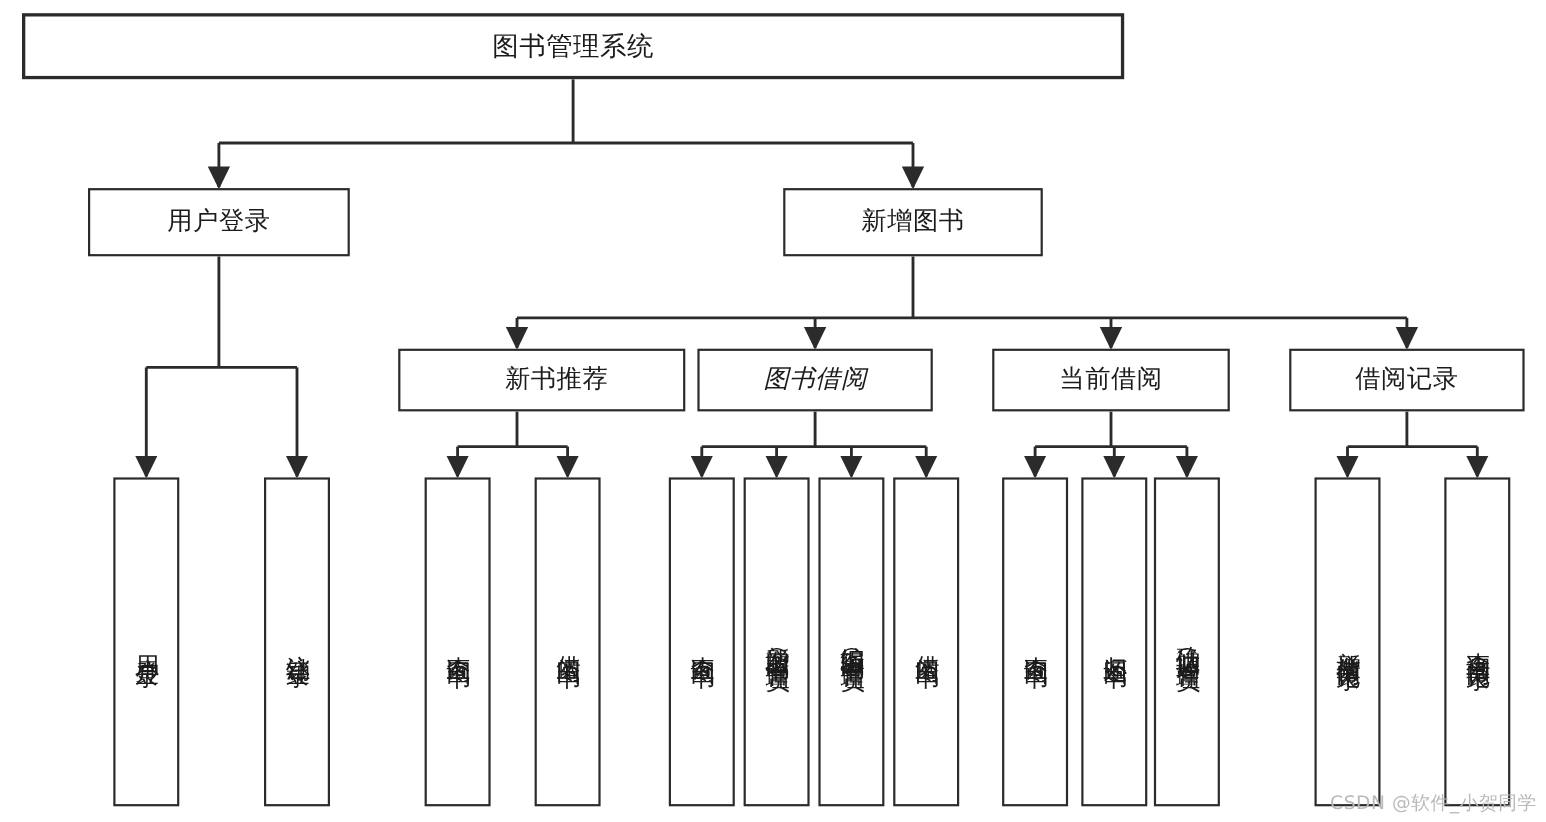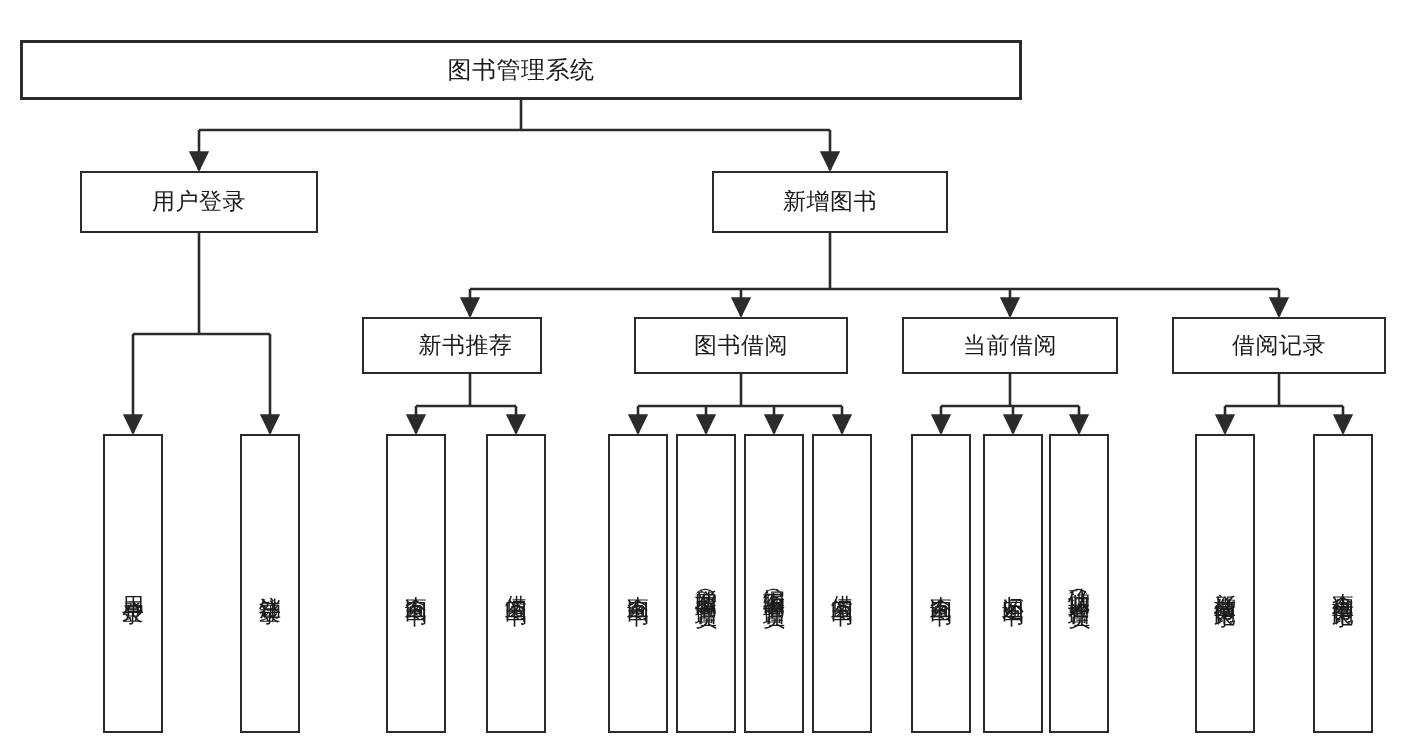--- a/index.html
+++ b/index.html
@@ -37,21 +37,20 @@
     box-sizing: border-box;
     border: 2.5px solid #2b2b2b;
     background: #ffffff;
     display: flex;
     align-items: center;
     justify-content: center;
     color: #1b1b1b;
   }
   .node.root {
     border-width: 3px;
-    margin-top: 28px;
   }
   .node-label {
     display: block;
     line-height: 1.18;
     letter-spacing: 0.5px;
     white-space: pre;
   }
   
   .node.horizontal .node-label {
     font-size: 23px;
@@ -138,24 +137,24 @@
   <div id="node-layer">
       <div class="node horizontal root" style="left: 20px; top: 12px; width: 1002px; height: 60px;">
         <span class="node-label">图书管理系统</span>
       </div>
       <div class="node horizontal" style="left: 80px; top: 171px; width: 238px; height: 62px;">
         <span class="node-label">用户登录</span>
       </div>
       <div class="node horizontal" style="left: 712px; top: 171px; width: 236px; height: 62px;">
         <span class="node-label">新增图书</span>
       </div>
-      <div class="node horizontal" style="left: 362px; top: 317px; width: 180px; height: 57px; padding-left: 27px;">
+      <div class="node horizontal" style="left: 362px; top: 317px; width: 261px; height: 57px; padding-left: 27px;">
         <span class="node-label">新书推荐</span>
       </div>
-      <div class="node horizontal" style="left: 634px; top: 317px; width: 214px; height: 57px;">
+      <div class="node horizontal" style="left: 634px; top: 317px; width: 214px; height: 57px; font-style: italic;">
         <span class="node-label">图书借阅</span>
       </div>
       <div class="node horizontal" style="left: 902px; top: 317px; width: 216px; height: 57px;">
         <span class="node-label">当前借阅</span>
       </div>
       <div class="node horizontal" style="left: 1172px; top: 317px; width: 214px; height: 57px; justify-content: center;">
         <span class="node-label">借阅记录</span>
       </div>
       <div class="node vertical" style="left: 103px; top: 434px; width: 60px; height: 299px;">
         <span class="node-label">用户登录</span>
@@ -191,13 +190,14 @@
         <span class="node-label">确认归还（管理员）</span>
       </div>
       <div class="node vertical" style="left: 1195px; top: 434px; width: 60px; height: 299px;">
         <span class="node-label">新增借阅记录</span>
       </div>
       <div class="node vertical" style="left: 1313px; top: 434px; width: 60px; height: 299px;">
         <span class="node-label">查询借阅记录</span>
       </div>
     </div>
 
+  <div id="watermark">CSDN @软件_小贺同学</div>
 </div>
 
 </body></html>

